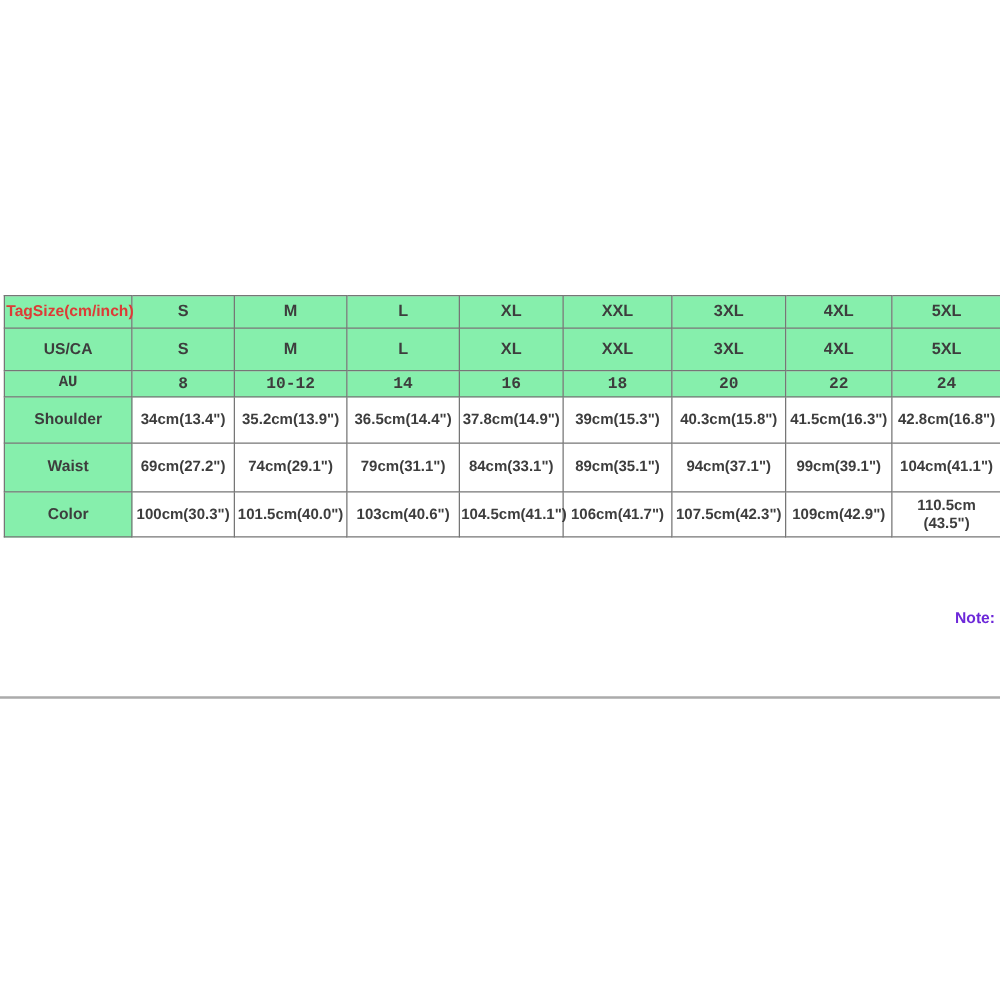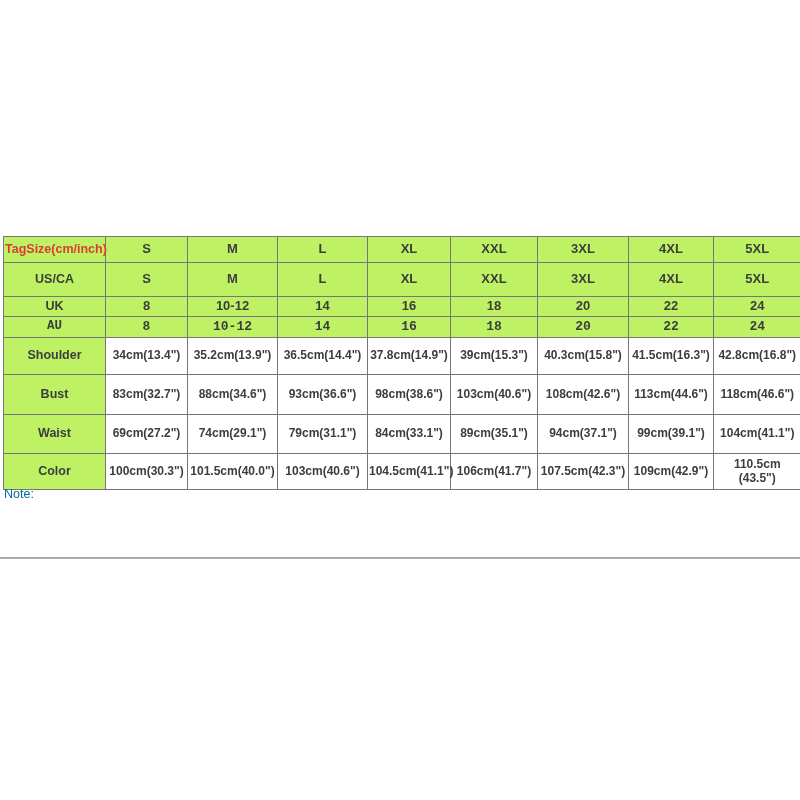--- a/index.html
+++ b/index.html
@@ -29,33 +29,34 @@
     text-align: center;
     vertical-align: middle;
     font-weight: bold;
     color: #3d3d3d;
     padding: 0 1px;
     line-height: 1.1;
   }
   table.size-chart tr > td:last-child {
     border-right: none;
   }
-  .gray { background: #bef264; }
+  .gray { background: #86efac; }
   .lab  { font-size: 12.5px; }
   .szcell { font-size: 13px; }
   .mcell  { font-size: 12px; background: #ffffff; }
   .notes {
     position: absolute;
     left: 4px;
     top: 488px;
     width: 792px;
     font-size: 12.5px;
     line-height: 13.6px;
-    color: #0369a1;
-    font-weight: normal;
+    color: #6d28d9;
+    font-weight: bold;
+    text-align: right;
   }
   .divider {
     position: absolute;
     left: 0;
     top: 557px;
     width: 800px;
     height: 2px;
     background: #ababab;
   }
 </style>
@@ -91,31 +92,20 @@
           <td class="gray lab">US/CA</td>
           <td class="gray szcell">S</td>
           <td class="gray szcell">M</td>
           <td class="gray szcell">L</td>
           <td class="gray szcell">XL</td>
           <td class="gray szcell">XXL</td>
           <td class="gray szcell">3XL</td>
           <td class="gray szcell">4XL</td>
           <td class="gray szcell">5XL</td>
         </tr>
-        <tr style="height: 20px;">
-          <td class="gray lab">UK</td>
-          <td class="gray szcell">8</td>
-          <td class="gray szcell">10-12</td>
-          <td class="gray szcell">14</td>
-          <td class="gray szcell">16</td>
-          <td class="gray szcell">18</td>
-          <td class="gray szcell">20</td>
-          <td class="gray szcell">22</td>
-          <td class="gray szcell">24</td>
-        </tr>
         <tr style="height: 21px; font-family: Liberation Mono, monospace;">
           <td class="gray lab">AU</td>
           <td class="gray szcell">8</td>
           <td class="gray szcell">10-12</td>
           <td class="gray szcell">14</td>
           <td class="gray szcell">16</td>
           <td class="gray szcell">18</td>
           <td class="gray szcell">20</td>
           <td class="gray szcell">22</td>
           <td class="gray szcell">24</td>
@@ -123,31 +113,20 @@
         <tr style="height: 37px; padding-left: 24px;">
           <td class="gray lab">Shoulder</td>
           <td class="mcell">34cm(13.4")</td>
           <td class="mcell">35.2cm(13.9")</td>
           <td class="mcell">36.5cm(14.4")</td>
           <td class="mcell">37.8cm(14.9")</td>
           <td class="mcell">39cm(15.3")</td>
           <td class="mcell">40.3cm(15.8")</td>
           <td class="mcell">41.5cm(16.3")</td>
           <td class="mcell">42.8cm(16.8")</td>
-        </tr>
-        <tr style="height: 40px;">
-          <td class="gray lab">Bust</td>
-          <td class="mcell">83cm(32.7")</td>
-          <td class="mcell">88cm(34.6")</td>
-          <td class="mcell">93cm(36.6")</td>
-          <td class="mcell">98cm(38.6")</td>
-          <td class="mcell">103cm(40.6")</td>
-          <td class="mcell">108cm(42.6")</td>
-          <td class="mcell">113cm(44.6")</td>
-          <td class="mcell">118cm(46.6")</td>
         </tr>
         <tr style="height: 39px;">
           <td class="gray lab">Waist</td>
           <td class="mcell">69cm(27.2")</td>
           <td class="mcell">74cm(29.1")</td>
           <td class="mcell">79cm(31.1")</td>
           <td class="mcell">84cm(33.1")</td>
           <td class="mcell">89cm(35.1")</td>
           <td class="mcell">94cm(37.1")</td>
           <td class="mcell">99cm(39.1")</td>

